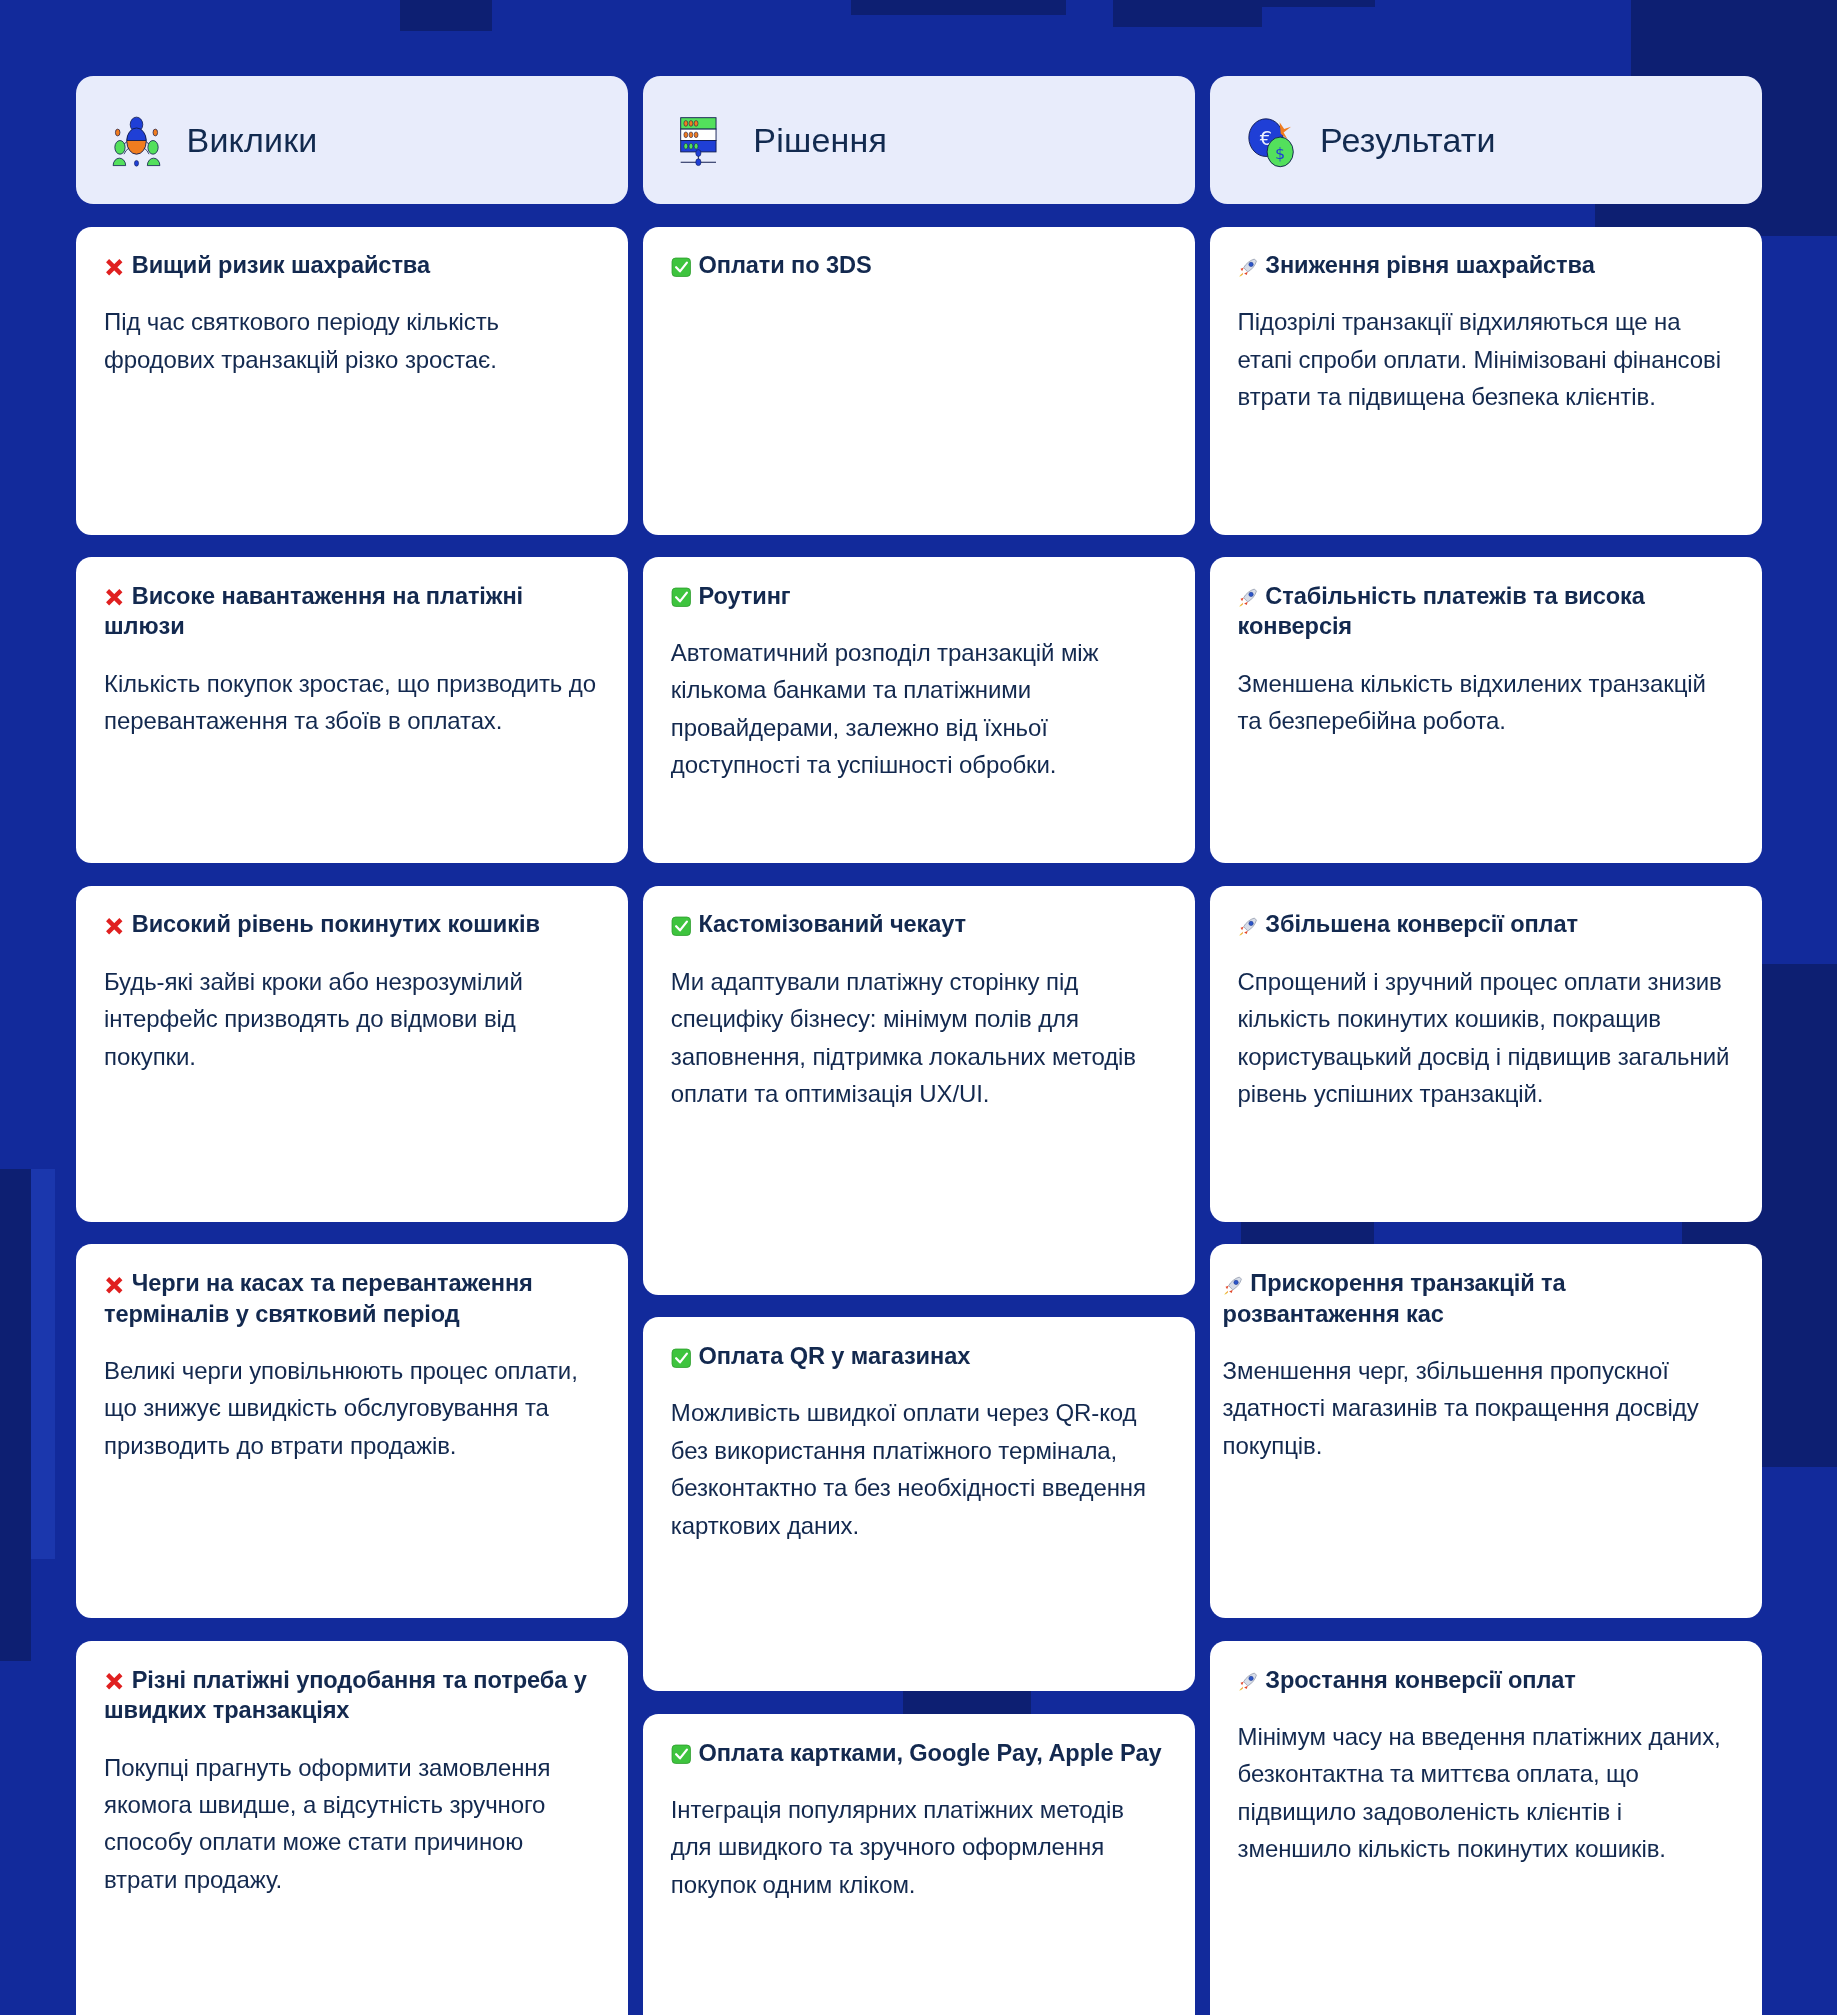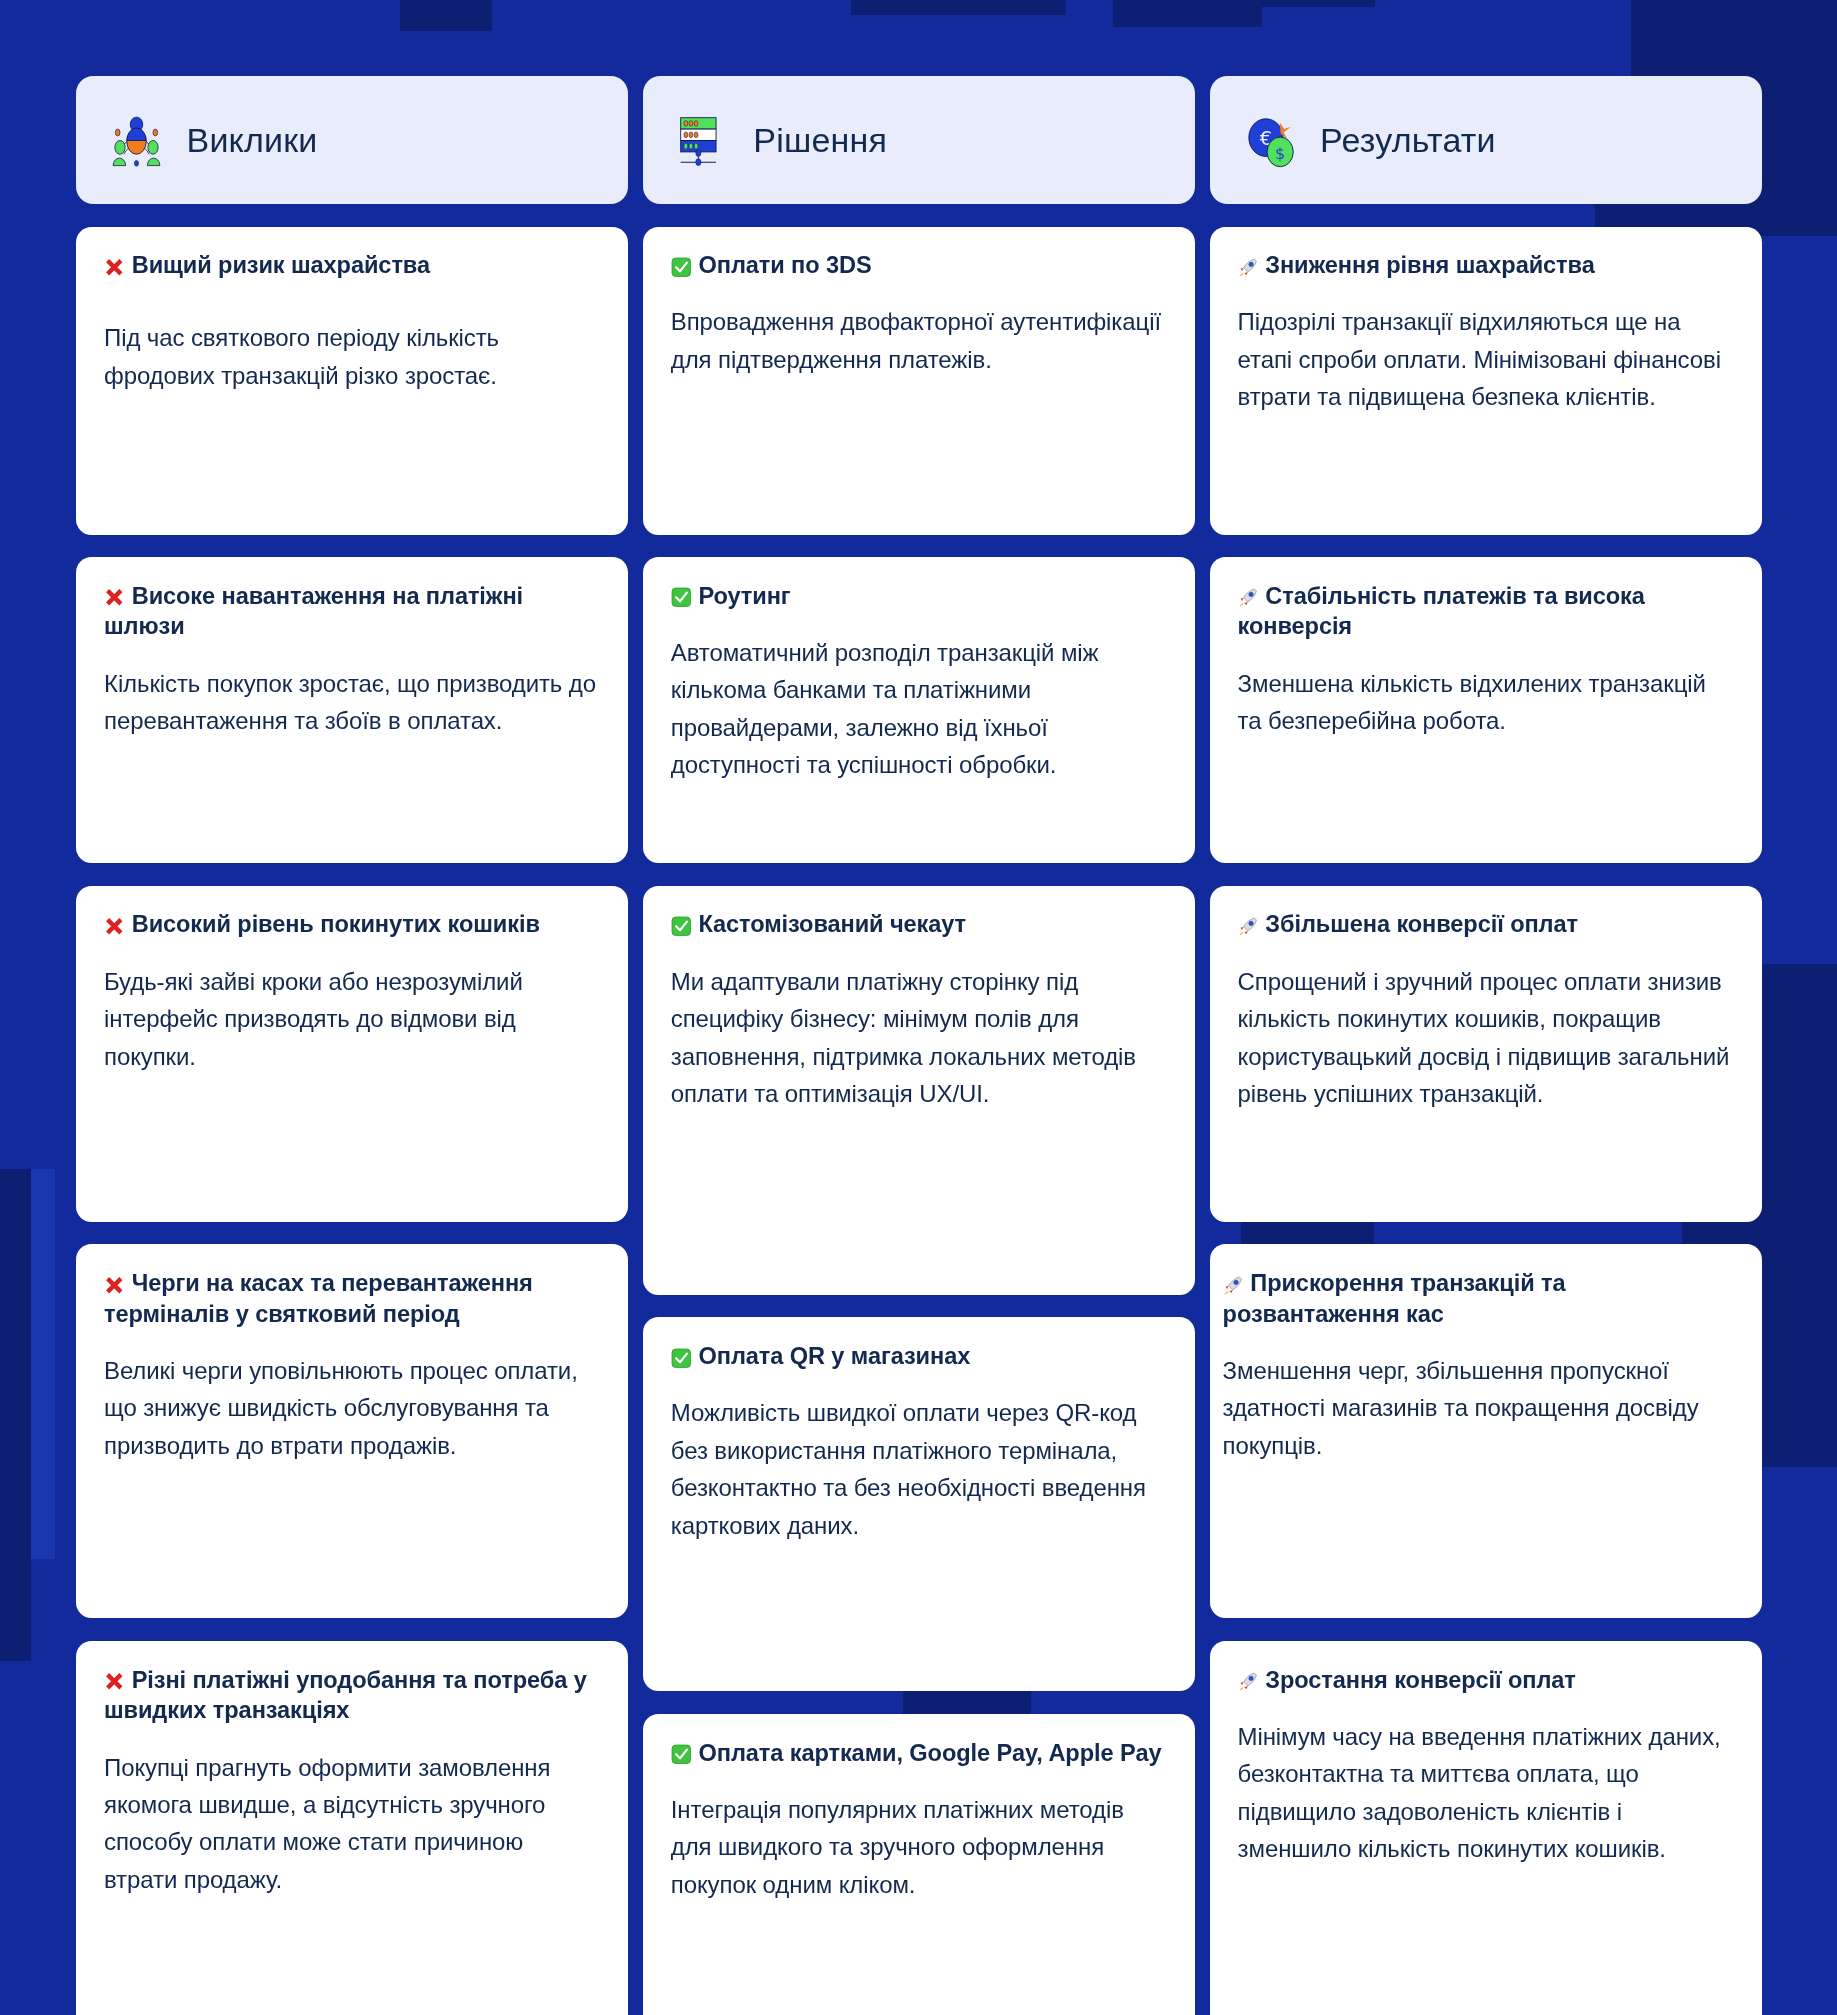--- a/index.html
+++ b/index.html
@@ -143,21 +143,21 @@
       <path d="M33 50 A17 22 0 0 1 67 50 Z" fill="#1f3fd6" stroke="#101c4f" stroke-width="1.6"></path>
       <ellipse cx="21" cy="62" rx="9" ry="12" fill="#53e05c" stroke="#101c4f" stroke-width="1.4"></ellipse>
       <ellipse cx="79" cy="62" rx="9" ry="12" fill="#53e05c" stroke="#101c4f" stroke-width="1.4"></ellipse>
       <path d="M9 94 A11 13 0 0 1 31 94 Z" fill="#53e05c" stroke="#101c4f" stroke-width="1.4"></path>
       <path d="M69 94 A11 13 0 0 1 91 94 Z" fill="#53e05c" stroke="#101c4f" stroke-width="1.4"></path>
       <ellipse cx="50" cy="90" rx="3.6" ry="5" fill="#1f3fd6" stroke="#101c4f" stroke-width="1"></ellipse>
     </svg>
         </span>
         <span class="header-title">Виклики</span>
       </div>
-      <div class="card" style="height: 308px; margin-bottom: 22.6px; background: rgb(255, 255, 255); gap: 16px;">
+      <div class="card" style="height: 308px; margin-bottom: 22.6px; background: rgb(255, 255, 255);">
         <div class="card-title"><span class="glyph">
     <svg viewBox="0 0 40 40" width="20.5" height="20.5" aria-hidden="true">
       <path d="M7 7 L33 33 M33 7 L7 33" stroke="#e02020" stroke-width="8.5" stroke-linecap="butt"></path>
     </svg></span><span>Вищий ризик шахрайства</span></div>
         <p class="card-body">Під час святкового періоду кількість фродових транзакцій різко зростає.</p>
       </div>
       <div class="card" style="height: 306px; margin-bottom: 22.6px; background: rgb(255, 255, 255);">
         <div class="card-title"><span class="glyph">
     <svg viewBox="0 0 40 40" width="20.5" height="20.5" aria-hidden="true">
       <path d="M7 7 L33 33 M33 7 L7 33" stroke="#e02020" stroke-width="8.5" stroke-linecap="butt"></path>
@@ -209,21 +209,20 @@
     </svg>
         </span>
         <span class="header-title">Рішення</span>
       </div>
       <div class="card" style="height: 308px; margin-bottom: 22.6px; background: rgb(255, 255, 255);">
         <div class="card-title"><span class="glyph">
     <svg viewBox="0 0 40 40" width="20.5" height="20.5" aria-hidden="true">
       <rect x="2" y="2" width="36" height="36" rx="7" fill="#3ec43e" stroke="#2a9a2a" stroke-width="1.5"></rect>
       <path d="M10 20 L17.5 28 L31 11" fill="none" stroke="#ffffff" stroke-width="4.4" stroke-linecap="round" stroke-linejoin="round"></path>
     </svg></span><span>Оплати по 3DS</span></div>
-        <p class="card-body">Впровадження двофакторної аутентифікації для підтвердження платежів.</p>
       </div>
       <div class="card" style="height: 306px; margin-bottom: 22.6px; background: rgb(255, 255, 255);">
         <div class="card-title"><span class="glyph">
     <svg viewBox="0 0 40 40" width="20.5" height="20.5" aria-hidden="true">
       <rect x="2" y="2" width="36" height="36" rx="7" fill="#3ec43e" stroke="#2a9a2a" stroke-width="1.5"></rect>
       <path d="M10 20 L17.5 28 L31 11" fill="none" stroke="#ffffff" stroke-width="4.4" stroke-linecap="round" stroke-linejoin="round"></path>
     </svg></span><span>Роутинг</span></div>
         <p class="card-body">Автоматичний розподіл транзакцій між кількома банками та платіжними провайдерами, залежно від їхньої доступності та успішності обробки.</p>
       </div>
       <div class="card" style="height: 409px; margin-bottom: 22.6px; background: rgb(255, 255, 255);">

